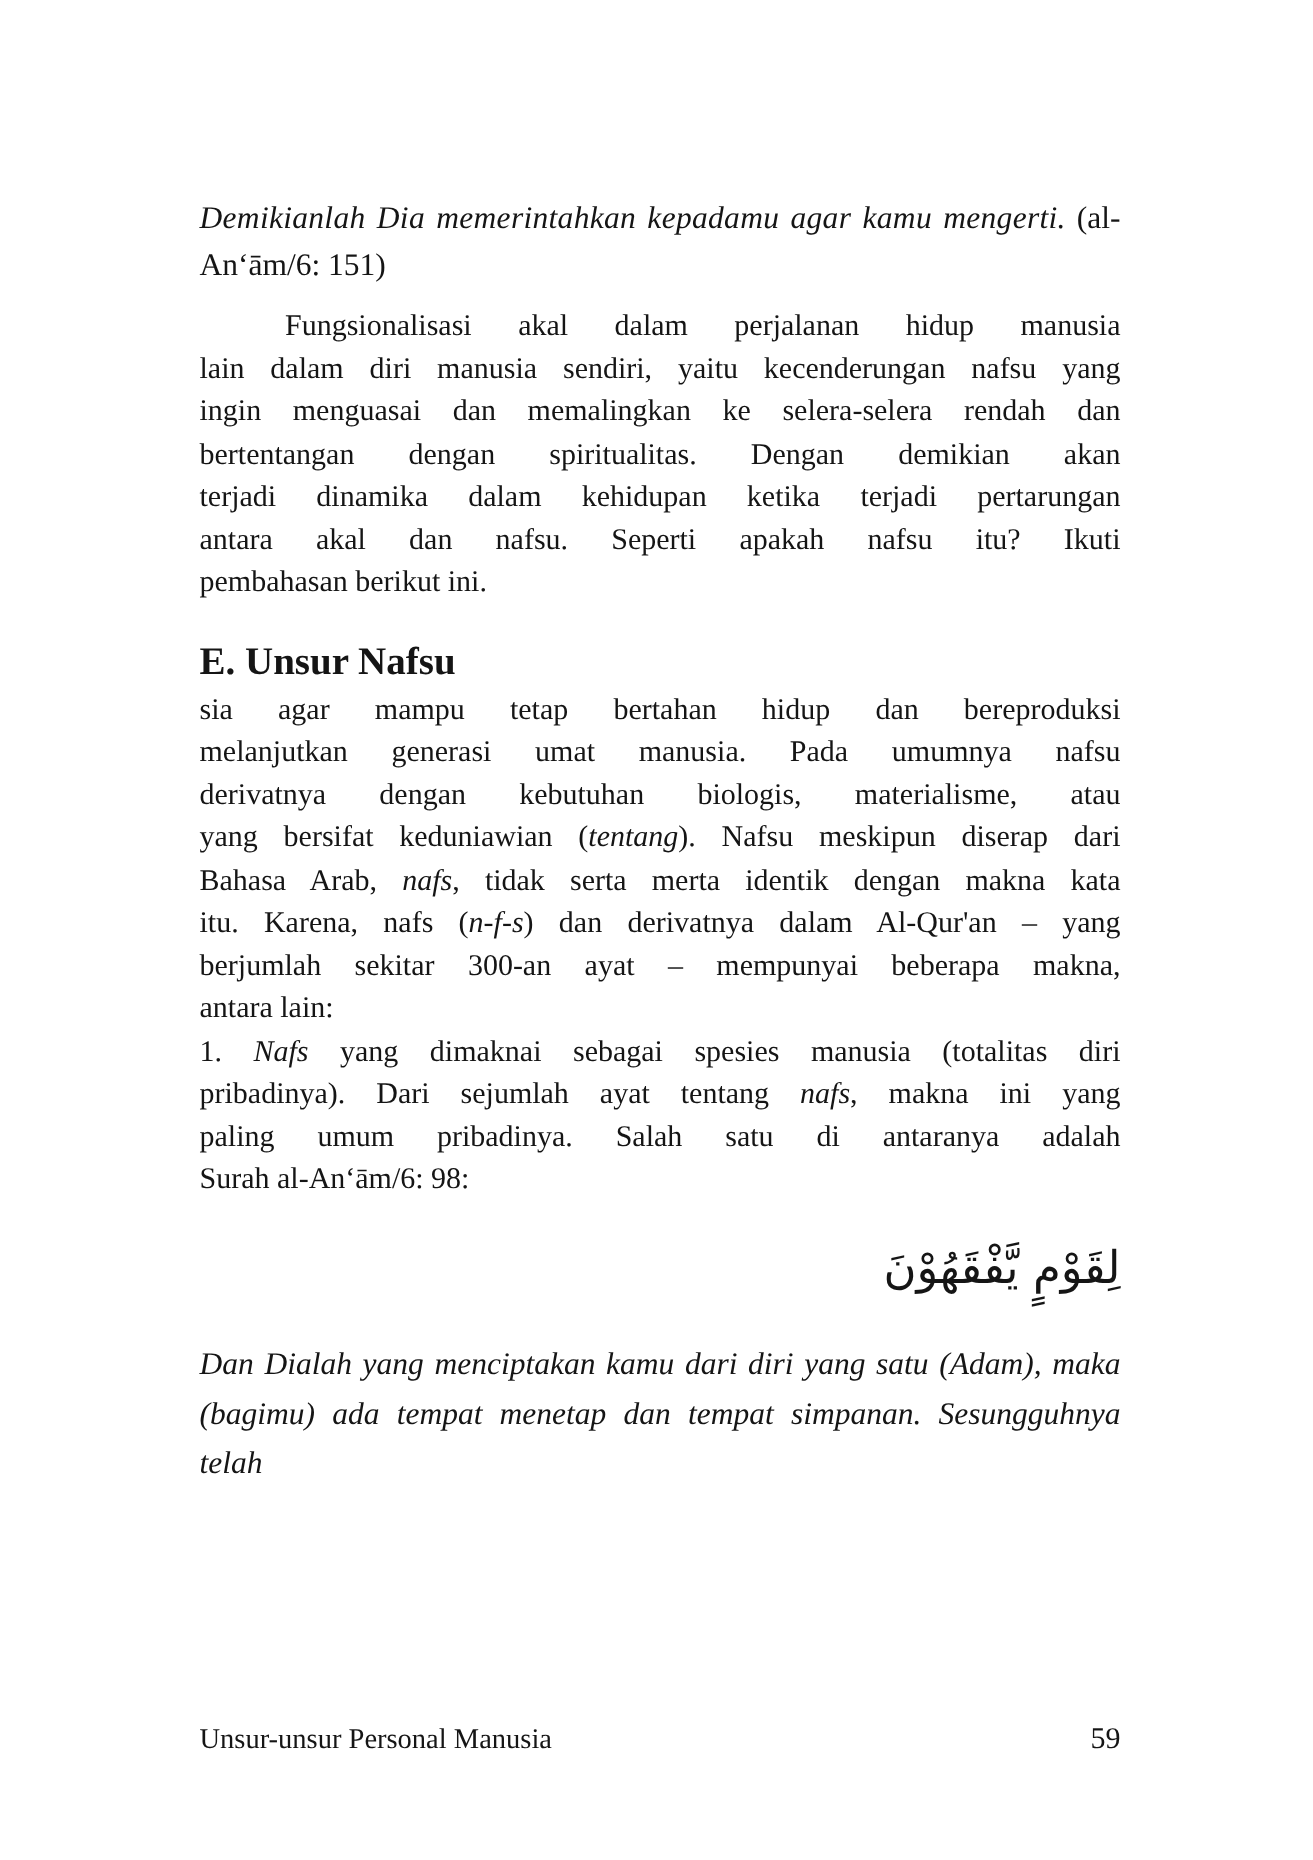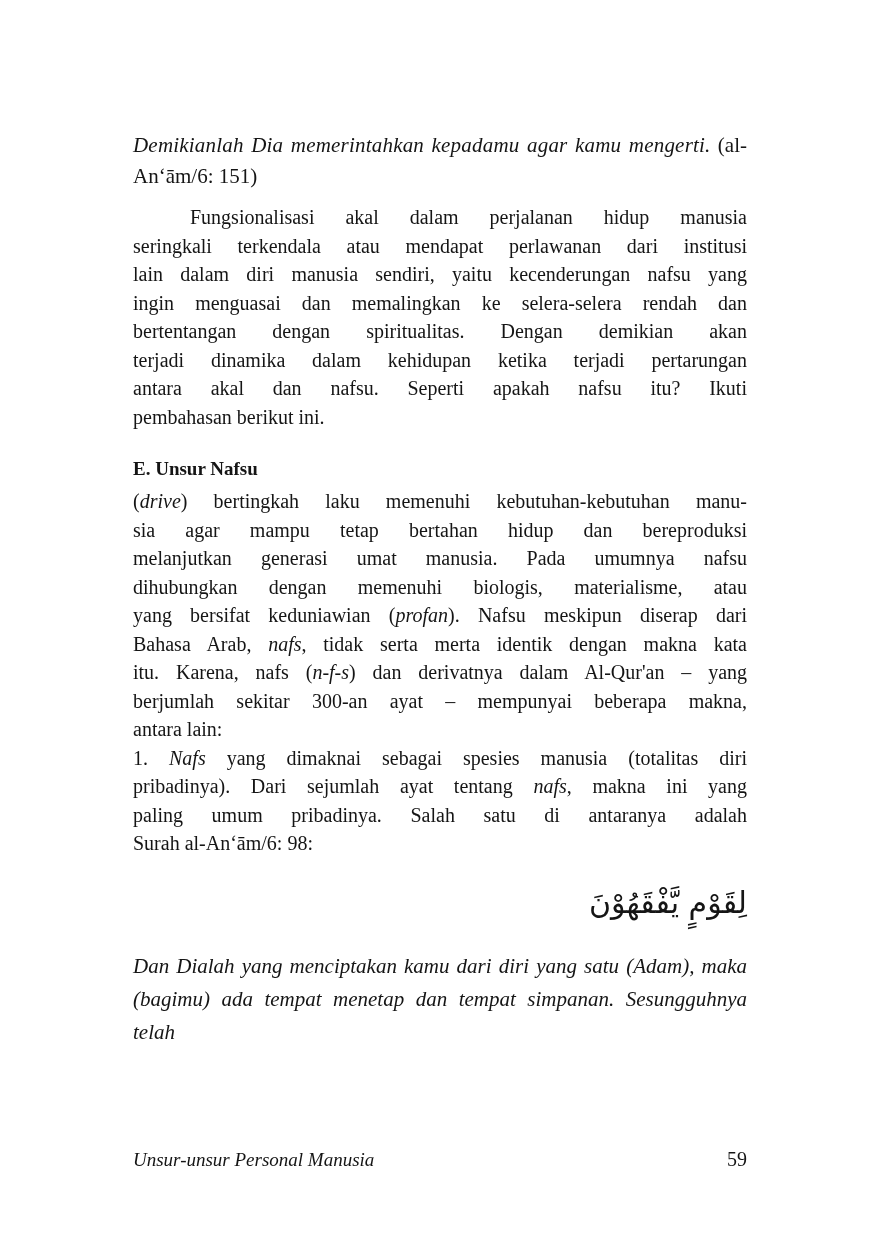--- a/index.html
+++ b/index.html
@@ -24,21 +24,21 @@
   .line.noj  { text-align: center; text-align-last: left; }
   .line.right{ text-align: right; text-align-last: right; direction: rtl; }
   .line.indent { padding-left: 57px; box-sizing: border-box; }
 
   .quote { font-size: 21px; line-height: 30.5px; margin-bottom: 12px; }
   .quote i { letter-spacing: 0.2px; }
 
   .body  { font-size: 20px; line-height: 28.5px; }
 
   .heading {
-    font-size: 19px;
+    font-size: 26px;
     font-weight: bold;
     line-height: 28px;
     margin-top: 24px;
     margin-bottom: 4px;
   }
 
   .arabic {
     font-family: "DejaVu Sans", sans-serif;
     direction: rtl;
     font-size: 30px;
@@ -52,49 +52,47 @@
 
   .footer {
     position: absolute;
     left: 133px;
     top: 1148px;
     width: 614px;
     display: flex;
     justify-content: space-between;
     align-items: baseline;
   }
-  .footer-title { font-style: italic; font-size: 19px; }
+  .footer-title { font-size: 19px; }
   .page-number  { font-size: 20px; }
 </style>
 </head>
 <body>
 
 <div class="page">
   <div class="content">
       <div class="block quote">
         <div class="line just"><i>Demikianlah Dia memerintahkan kepadamu agar kamu mengerti.</i><span> (al-</span></div>
         <div class="line noj"><span>An‘ām/6: 151)</span></div>
       </div>
       <div class="block body">
         <div class="line just indent"><span>Fungsionalisasi akal dalam perjalanan hidup manusia</span></div>
-        <div class="line just"><span>seringkali terkendala atau mendapat perlawanan dari institusi</span></div>
         <div class="line just"><span>lain dalam diri manusia sendiri, yaitu kecenderungan nafsu yang</span></div>
         <div class="line just"><span>ingin menguasai dan memalingkan ke selera-selera rendah dan</span></div>
         <div class="line just"><span>bertentangan dengan spiritualitas. Dengan demikian akan</span></div>
         <div class="line just"><span>terjadi dinamika dalam kehidupan ketika terjadi pertarungan</span></div>
         <div class="line just"><span>antara akal dan nafsu. Seperti apakah nafsu itu? Ikuti</span></div>
         <div class="line noj"><span>pembahasan berikut ini.</span></div>
       </div>
       <h2 class="block heading">E. Unsur Nafsu</h2>
       <div class="block body">
-        <div class="line just"><span>(</span><i>drive</i><span>) bertingkah laku memenuhi kebutuhan-kebutuhan manu-</span></div>
         <div class="line just"><span>sia agar mampu tetap bertahan hidup dan bereproduksi</span></div>
         <div class="line just"><span>melanjutkan generasi umat manusia. Pada umumnya nafsu</span></div>
-        <div class="line just"><span>dihubungkan dengan memenuhi biologis, materialisme, atau</span></div>
-        <div class="line just"><span>yang bersifat keduniawian (</span><i>profan</i><span>). Nafsu meskipun diserap dari</span></div>
+        <div class="line just"><span>derivatnya dengan kebutuhan biologis, materialisme, atau</span></div>
+        <div class="line just"><span>yang bersifat keduniawian (</span><i>tentang</i><span>). Nafsu meskipun diserap dari</span></div>
         <div class="line just"><span>Bahasa Arab, </span><i>nafs</i><span>, tidak serta merta identik dengan makna kata</span></div>
         <div class="line just"><span>itu. Karena, nafs (</span><i>n-f-s</i><span>) dan derivatnya dalam Al-Qur'an – yang</span></div>
         <div class="line just"><span>berjumlah sekitar 300-an ayat – mempunyai beberapa makna,</span></div>
         <div class="line noj"><span>antara lain:</span></div>
       </div>
       <div class="block body">
         <div class="line just"><span>1. </span><i>Nafs</i><span> yang dimaknai sebagai spesies manusia (totalitas diri</span></div>
         <div class="line just"><span>pribadinya). Dari sejumlah ayat tentang </span><i>nafs</i><span>, makna ini yang</span></div>
         <div class="line just"><span>paling umum pribadinya. Salah satu di antaranya adalah</span></div>
         <div class="line noj"><span>Surah al-An‘ām/6: 98:</span></div>

